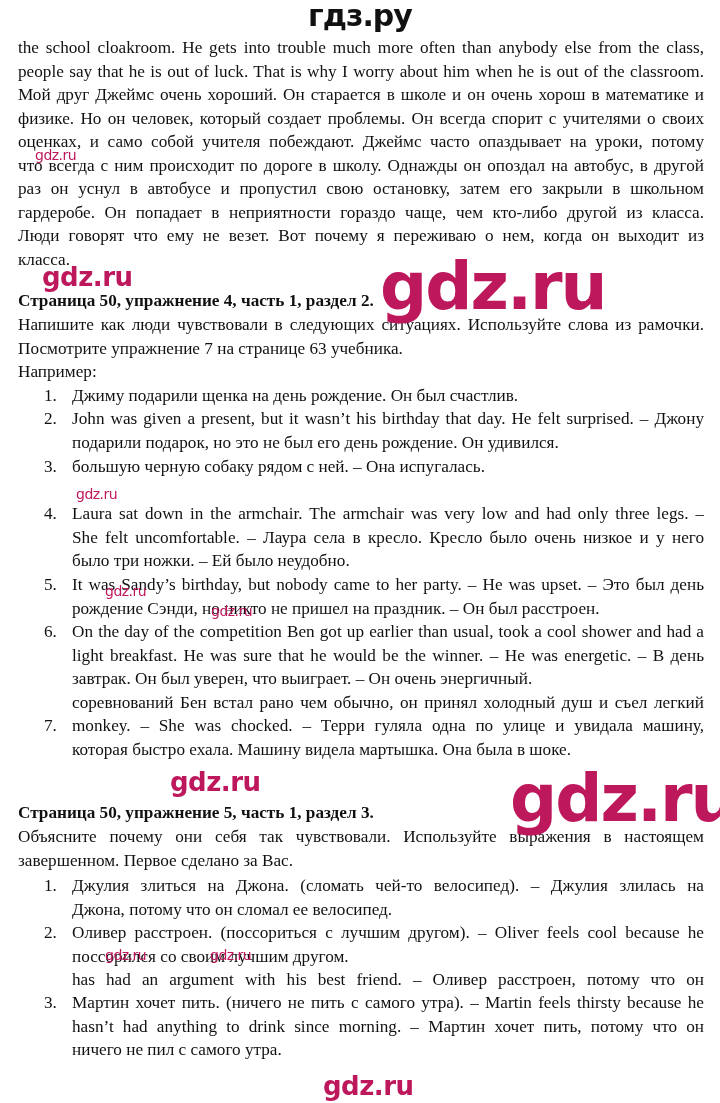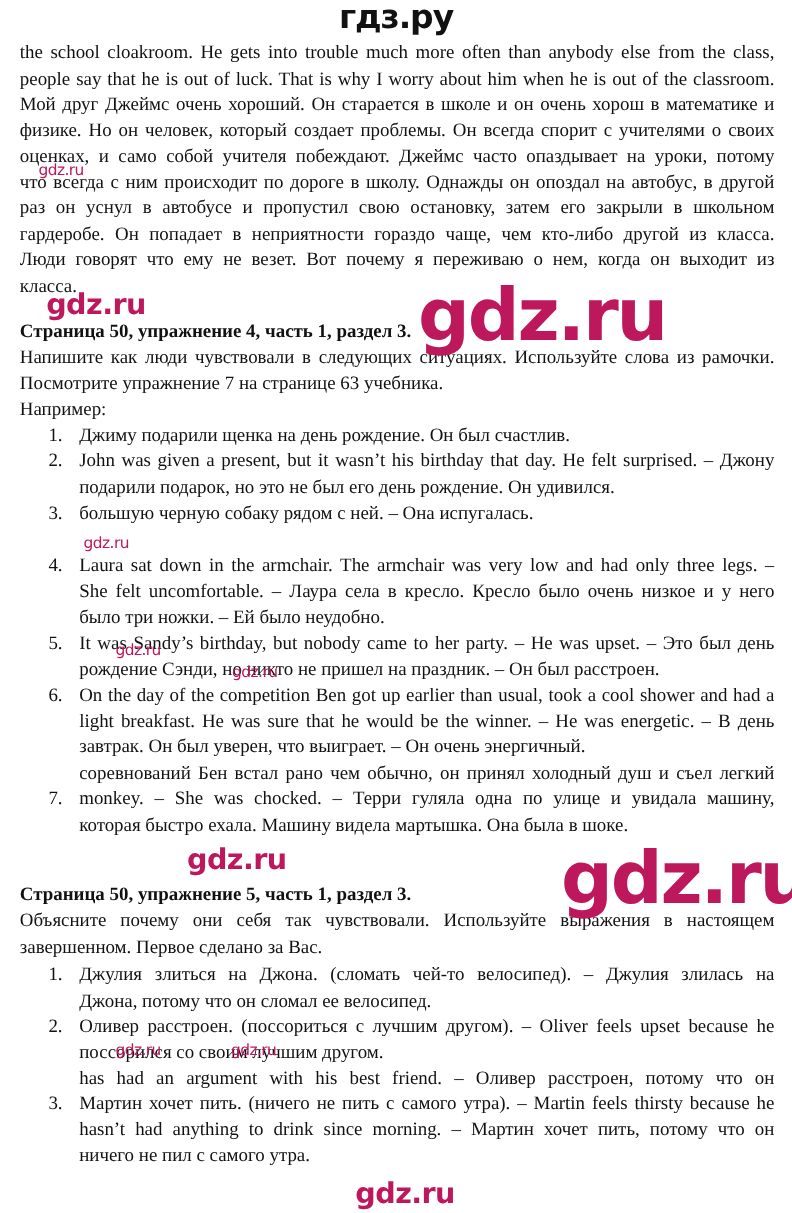--- a/index.html
+++ b/index.html
@@ -31,21 +31,21 @@
     <span class="line justify">Мой друг Джеймс очень хороший. Он старается в школе и он очень хорош в математике и</span>
     <span class="line justify">физике. Но он человек, который создает проблемы. Он всегда спорит с учителями о своих</span>
     <span class="line justify">оценках, и само собой учителя побеждают. Джеймс часто опаздывает на уроки, потому</span>
     <span class="line justify">что всегда с ним происходит по дороге в школу. Однажды он опоздал на автобус, в другой</span>
     <span class="line justify">раз он уснул в автобусе и пропустил свою остановку, затем его закрыли в школьном</span>
     <span class="line justify">гардеробе. Он попадает в неприятности гораздо чаще, чем кто-либо другой из класса.</span>
     <span class="line justify">Люди говорят что ему не везет. Вот почему я переживаю о нем, когда он выходит из</span>
     <span class="line">класса.</span>
   </div>
 
-  <div class="text heading" style="top:289px;">Страница 50, упражнение 4, часть 1, раздел 3.</div>
+  <div class="text heading" style="top:289px;">Страница 50, упражнение 4, часть 1, раздел 2.</div>
   <div class="text" style="top:313px;">
     <span class="line justify">Напишите как люди чувствовали в следующих ситуациях. Используйте слова из рамочки.</span>
     <span class="line">Посмотрите упражнение 7 на странице 63 учебника.</span>
     <span class="line">Например:</span>
   </div>
 
   <div class="item" style="top:384px;">
     <span class="num">1.</span>
     <div class="body">
       <span class="line">Джиму подарили щенка на день рождение. Он был счастлив.</span>
@@ -105,21 +105,21 @@
   <div class="item" style="top:874px;">
     <span class="num">1.</span>
     <div class="body">
       <span class="line justify">Джулия злиться на Джона. (сломать чей-то велосипед). – Джулия злилась на</span>
       <span class="line">Джона, потому что он сломал ее велосипед.</span>
     </div>
   </div>
   <div class="item" style="top:921px;">
     <span class="num">2.</span>
     <div class="body">
-      <span class="line justify">Оливер расстроен. (поссориться с лучшим другом). – Oliver feels upset because he</span>
+      <span class="line justify">Оливер расстроен. (поссориться с лучшим другом). – Oliver feels cool because he</span>
       <span class="line">поссорился со своим лучшим другом.</span>
       <span class="line justify">has had an argument with his best friend. – Оливер расстроен, потому что он</span>
     </div>
   </div>
   <div class="item" style="top:991px;">
     <span class="num">3.</span>
     <div class="body">
       <span class="line justify">Мартин хочет пить. (ничего не пить с самого утра). – Martin feels thirsty because he</span>
       <span class="line justify">hasn’t had anything to drink since morning. – Мартин хочет пить, потому что он</span>
       <span class="line">ничего не пил с самого утра.</span>

